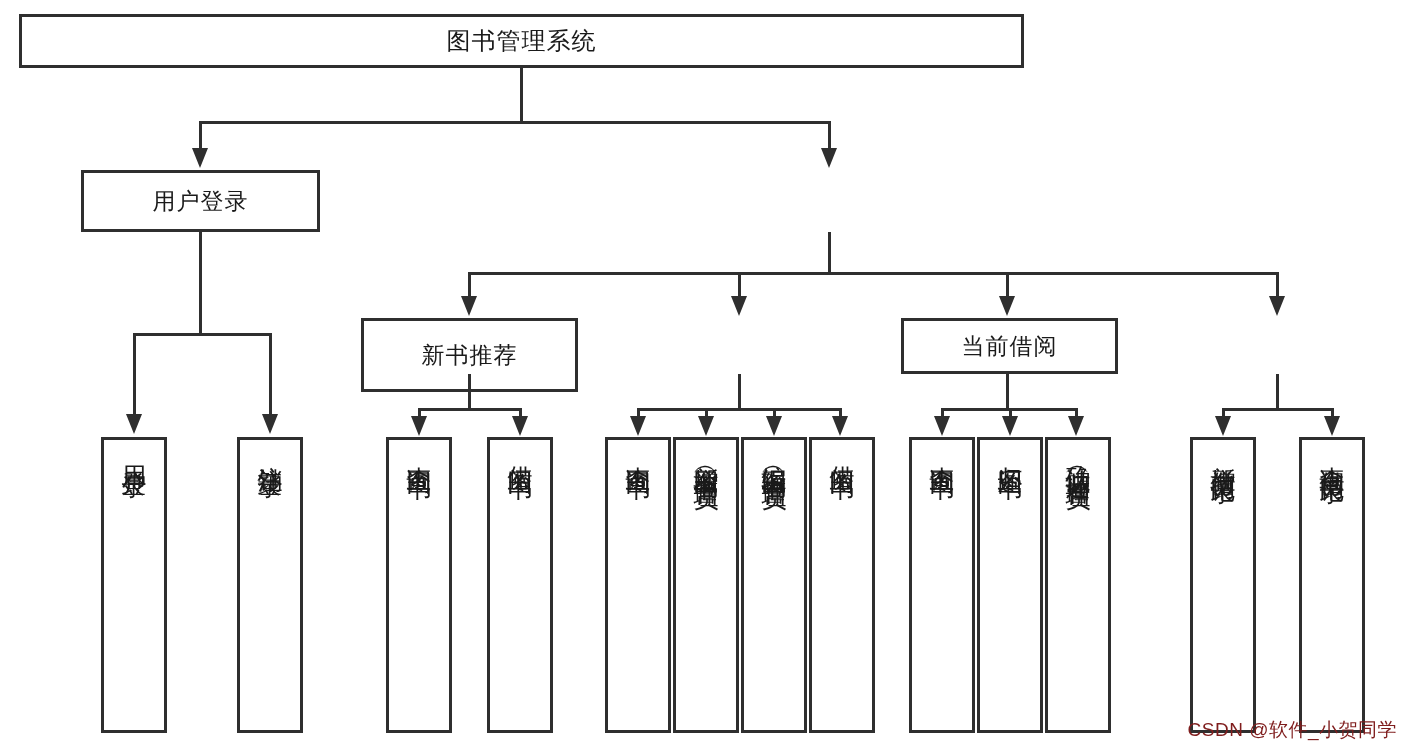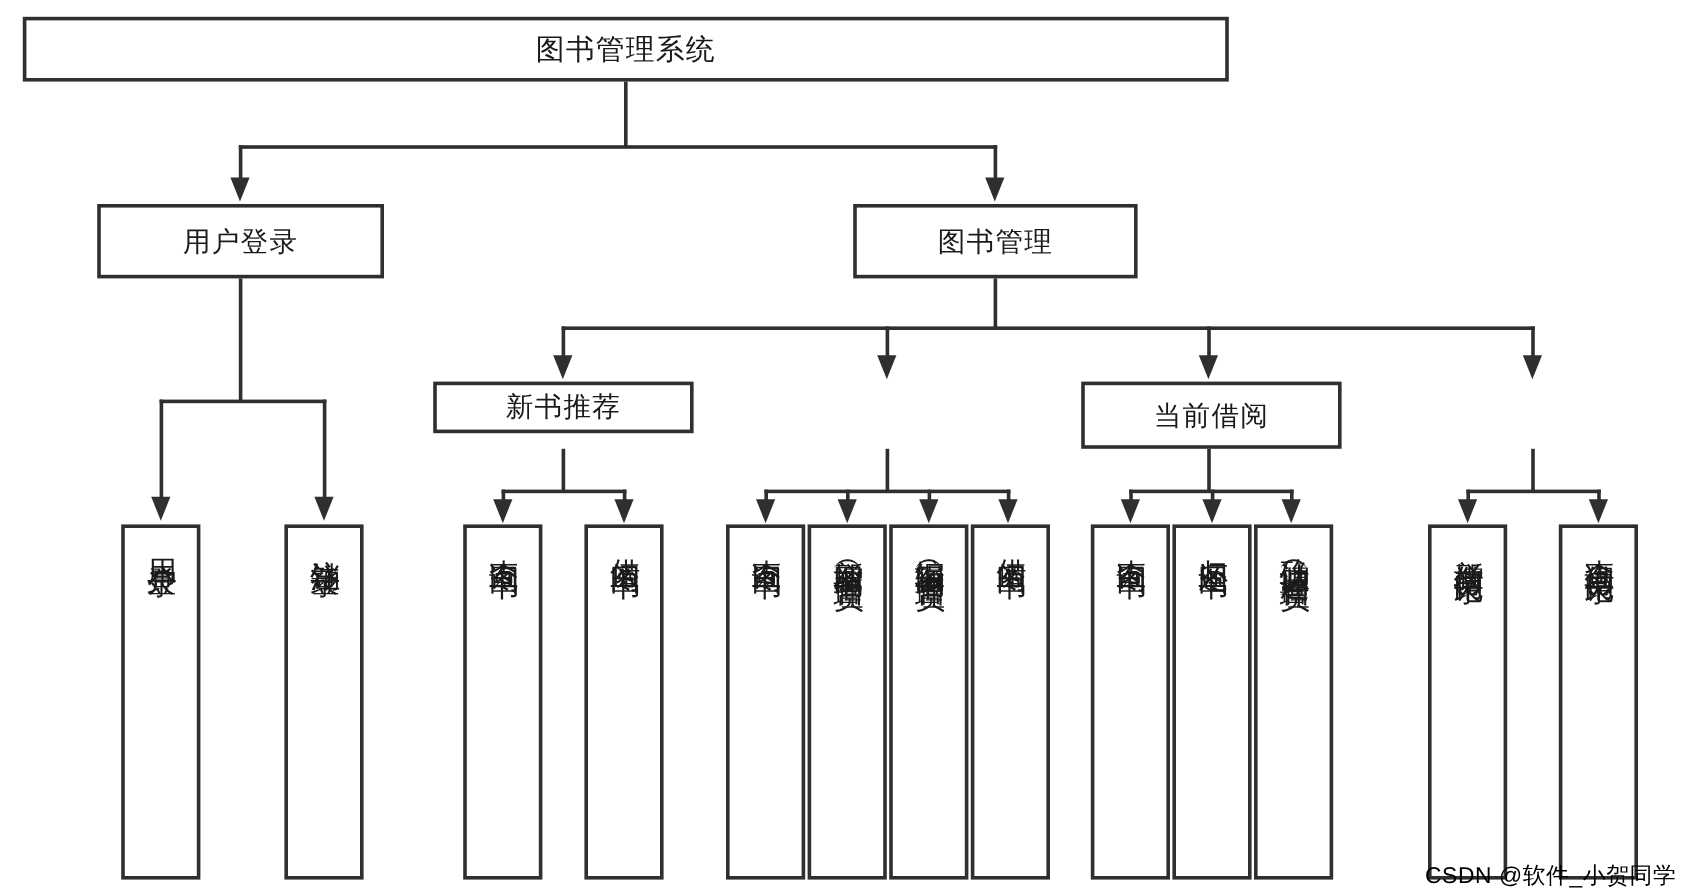--- a/index.html
+++ b/index.html
@@ -65,21 +65,21 @@
     border-left: 8px solid transparent;
     border-right: 8px solid transparent;
     border-top: 20px solid #2f2f2f;
   }
   
   #watermark {
     position: absolute;
     right: 8px;
     bottom: 4px;
     font-size: 19px;
-    color: #000000;
+    color: #7f1d1d;
     white-space: nowrap;
     letter-spacing: 0.5px;
   }
 </style>
 </head>
 <body>
 
 <div id="canvas">
 
   <div class="node root horiz" style="left:19px; top:14px; width:1005px; height:54px;">
@@ -93,23 +93,20 @@
   <div class="conn vline" style="left:199px; top:121px; width:3px; height:28px;"></div>
   <div class="arrow" style="left:192px; top:148px;"></div>
 
   <div class="conn vline" style="left:828px; top:121px; width:3px; height:28px;"></div>
   <div class="arrow" style="left:821px; top:148px;"></div>
 
   <div class="node horiz" style="left:81px; top:170px; width:239px; height:62px;">
     <span>用户登录</span>
   </div>
 
-  <div class="node horiz" style="left:711px; top:170px; width:237px; height:62px;">
-    <span>图书管理</span>
-  </div>
 
   <div class="conn vline" style="left:199px; top:232px; width:3px; height:103px;"></div>
   <div class="conn hline" style="left:133px; top:333px; width:139px; height:3px;"></div>
   <div class="conn vline" style="left:133px; top:333px; width:3px; height:82px;"></div>
   <div class="arrow" style="left:126px; top:414px;"></div>
   <div class="conn vline" style="left:269px; top:333px; width:3px; height:82px;"></div>
   <div class="arrow" style="left:262px; top:414px;"></div>
 
   <div class="node vert" style="left:101px; top:437px; width:66px; height:296px;">
     <span class="vlabel">用户登录</span>
@@ -126,21 +123,21 @@
 
   <div class="conn vline" style="left:738px; top:272px; width:3px; height:26px;"></div>
   <div class="arrow" style="left:731px; top:296px;"></div>
 
   <div class="conn vline" style="left:1006px; top:272px; width:3px; height:26px;"></div>
   <div class="arrow" style="left:999px; top:296px;"></div>
 
   <div class="conn vline" style="left:1276px; top:272px; width:3px; height:26px;"></div>
   <div class="arrow" style="left:1269px; top:296px;"></div>
 
-  <div class="node horiz" style="left:361px; top:318px; width:217px; height:43px;">
+  <div class="node horiz" style="left:361px; top:318px; width:217px; height:74px;">
     <span>新书推荐</span>
   </div>
   <div class="node horiz" style="left:901px; top:318px; width:217px; height:56px;">
     <span>当前借阅</span>
   </div>
 
   <div class="conn vline" style="left:468px; top:374px; width:3px; height:36px;"></div>
   <div class="conn hline" style="left:418px; top:408px; width:104px; height:3px;"></div>
   <div class="conn vline" style="left:418px; top:408px; width:3px; height:10px;"></div>
   <div class="arrow" style="left:411px; top:416px;"></div>

